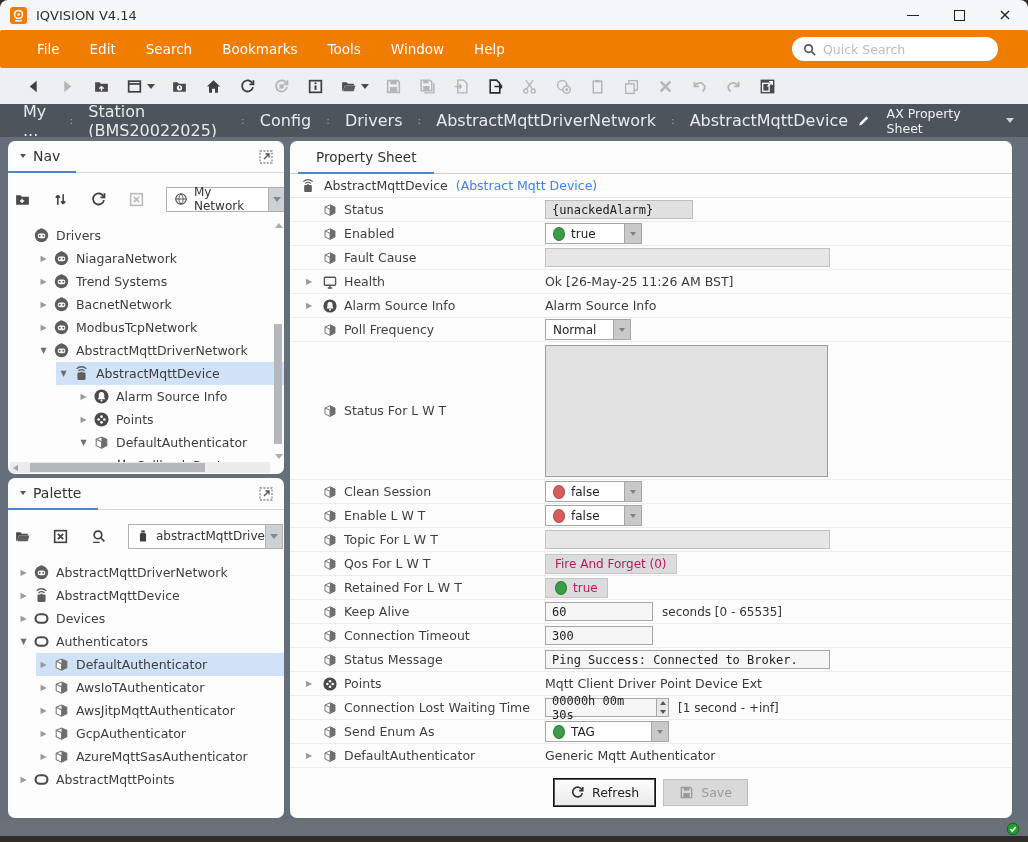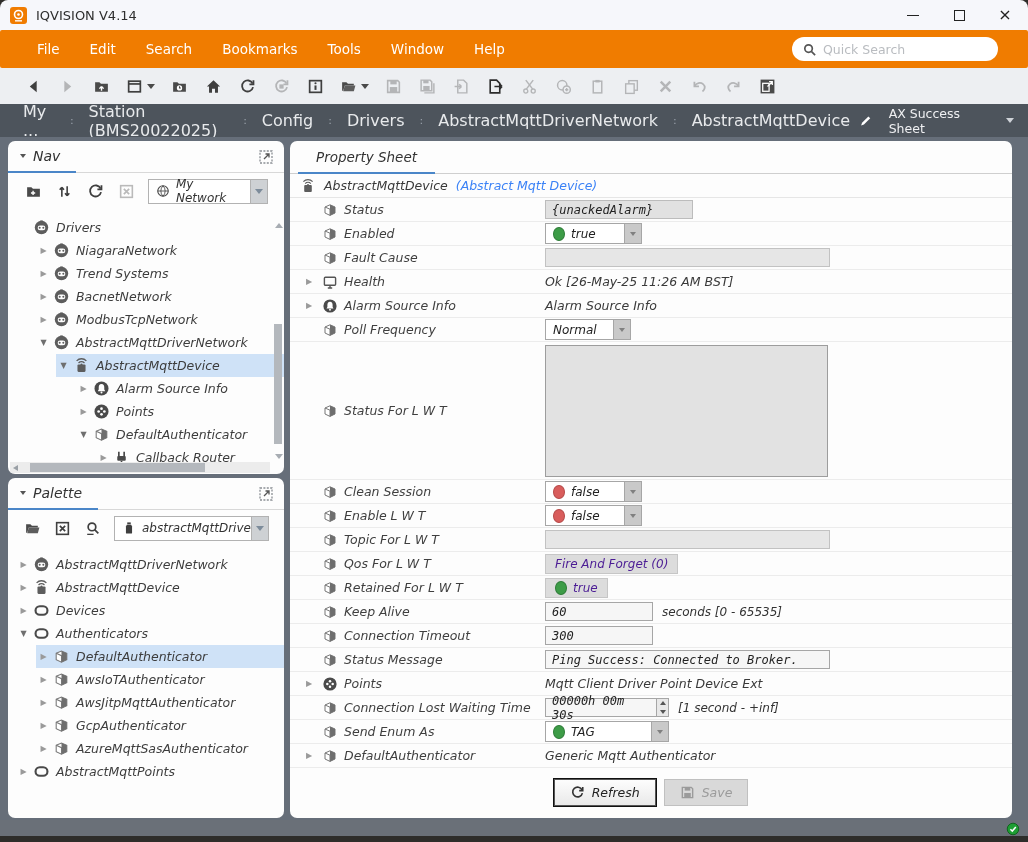--- a/index.html
+++ b/index.html
@@ -47,34 +47,34 @@
   .crumbs { display:flex; align-items:center; }
   .crumb { color:#e8eaec; font-size:16px; padding:4px 9px; }
   .crumb-sep { color:#9aa2ab; font-size:11px; padding:0 6px; }
   .view-select { margin-left:auto; display:flex; align-items:center; gap:16px; }
   .pencil { width:15px; height:15px; }
   .vs-label { color:#f0f1f3; font-size:12.5px; }
   .vs-caret { width:0; height:0; border-left:4px solid transparent; border-right:4px solid transparent;
               border-top:5px solid #cfd3d8; }
 
   
-  .main { position:absolute; top:137px; left:0; right:0; height:683px; background:#666e79;font-style:italic; }
+  .main { position:absolute; top:137px; left:0; right:0; height:683px; background:#666e79; }
   .panel { position:absolute; background:#fdfdfd; border-radius:7px; overflow:hidden; }
   .nav-panel     { left:8px;  top:4px;   width:276px; height:333px; }
   .palette-panel { left:8px;  top:341px; width:276px; height:340px; }
   .sheet-panel   { left:290px; top:4px;  width:722px; height:677px; }
 
   .panel-head { height:32px; border-bottom:1px solid #d8d8d8; display:flex; align-items:center; position:relative; }
   .panel-tab { display:flex; align-items:center; gap:7px; padding:0 16px 0 12px; height:32px;
                border-bottom:2px solid #4a86c8; font-size:14px; color:#333; }
   .tab-caret { width:0; height:0; border-left:3.5px solid transparent; border-right:3.5px solid transparent;
                border-top:4.5px solid #555; }
   .pop-icon { position:absolute; right:10px; top:8px; width:16px; height:16px; }
 
-  .panel-tools { height:36px; display:flex; align-items:center; padding:0 16px; gap:13px; }
+  .panel-tools { height:36px; display:flex; align-items:center; padding:0 6px; gap:21px;margin-top:8px; }
   .ptool { width:20px; height:20px; display:flex; align-items:center; justify-content:center; }
   .ptool svg { width:17px; height:17px; }
   .ptool.disabled { opacity:.35; }
 
   .combo { display:flex; align-items:stretch; height:25px; border:1px solid #b2b2b2; background:#fff; margin-left:auto; }
   .c-body { display:flex; align-items:center; gap:6px; padding:0 7px; font-size:12px; color:#333; }
   .c-body svg { width:14px; height:14px; flex:none; }
   .c-arrow { width:17px; background:#ced1d4; border-left:1px solid #b2b2b2; display:flex;
              align-items:center; justify-content:center; }
   .c-arrow i { width:0; height:0; border-left:4px solid transparent; border-right:4px solid transparent;
@@ -121,21 +121,21 @@
   .value-cell { display:flex; align-items:center; gap:9px; }
   .mono { font-family:"DejaVu Sans Mono","Liberation Mono",monospace; font-size:12px; }
   .vtext { font-size:12.5px; color:#3a3a3a; }
   .ro-field { background:#e1e1e1; border:1px solid #bcbcbc; height:19px; display:inline-flex;
               align-items:center; padding:0 6px; color:#222; }
   .in-field { background:#f6f6f6; border:1px solid #a6a6a6; height:19px; display:inline-flex;
               align-items:center; padding:0 6px; color:#222; font-size:12px; }
   .in-field.empty { background:#e6e6e6; border-color:#c2c2c2; }
   .ta { background:#e2e2e2; border:1px solid #9d9d9d; display:inline-block; }
   .chip { background:#dcdcdc; border:1px solid #c6c6c6; height:20px; padding:0 9px; display:inline-flex;
-          align-items:center; gap:6px; font-size:12px; color:#4c1d95; }
+          align-items:center; gap:6px; font-size:12px; color:#be185d; }
   .dd { display:inline-flex; height:21px; border:1px solid #a6a6a6; background:#fff; }
   .dd-body { display:flex; align-items:center; gap:6px; padding:0 7px; font-size:12px; color:#222; }
   .dd-btn { width:17px; background:#c9c9c9; border-left:1px solid #a6a6a6; display:flex;
             align-items:center; justify-content:center; }
   .dd-btn i { width:0; height:0; border-left:3.5px solid transparent; border-right:3.5px solid transparent;
               border-top:4.5px solid #808080; }
   .dot { width:12px; height:14px; border-radius:50%; flex:none; }
   .dot.green { background:#3d9c47; border:1px solid #2e7d38; }
   .dot.red   { background:#d95d5c; border:1px solid #b74a49; }
   .spin { display:inline-flex; flex-direction:column; width:12px; height:19px; border:1px solid #a6a6a6;
@@ -363,21 +363,21 @@
         <span class="crumb">AbstractMqttDriverNetwork</span>
         <span class="crumb-sep">:</span>
         <span class="crumb">AbstractMqttDevice</span>
       </div>
     <div class="view-select">
       <span class="pencil">
         <svg viewBox="0 0 16 16">
             <path d="M2.5 13.5 L3.6 10.2 L11 2.8 L13.2 5 L5.8 12.4 Z" fill="#fff"></path>
           </svg>
       </span>
-      <span class="vs-label">AX Success Sheet</span>
+      <span class="vs-label">AX Property Sheet</span>
       <span class="vs-caret"></span>
     </div>
   </div>
 
   <div class="main">
 
     <div class="panel nav-panel">
       <div class="panel-head">
         <div class="panel-tab">
           <span class="tab-caret"></span>

